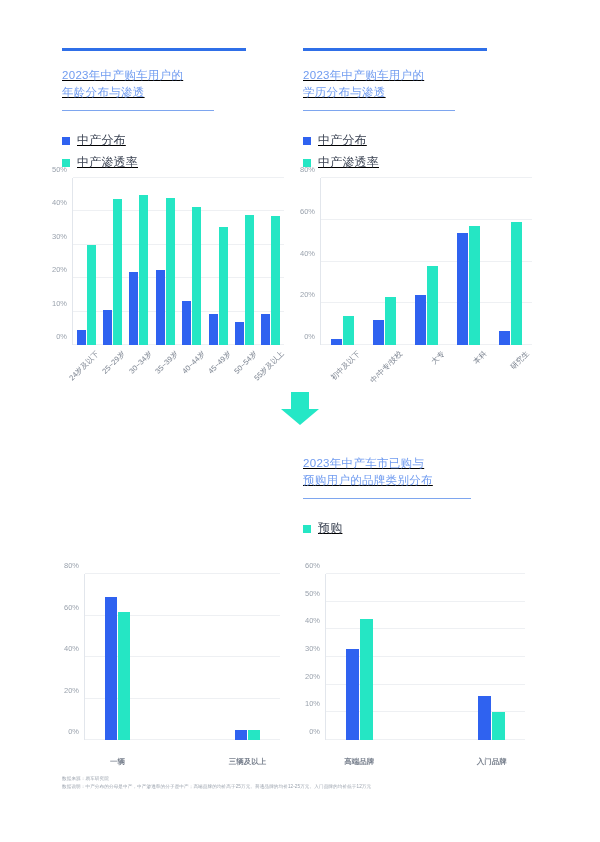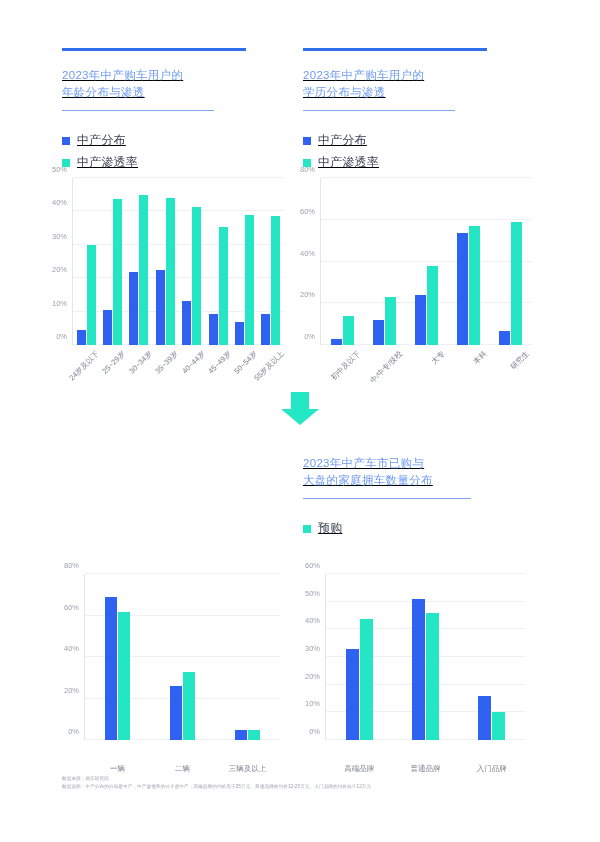--- a/index.html
+++ b/index.html
@@ -94,21 +94,22 @@
     color: #7a828f;
     white-space: nowrap;
   }
   .xtick.rot {
     transform-origin: right top;
     transform: rotate(-45deg);
     margin-top: 4px;
   }
   .xtick.flat {
     transform: translateX(-50%);
-    margin-top: 24px;
+    margin-top: 17px;
+    font-weight: bold;
   }
 
   
   .arrow-wrap {
     position: absolute;
     left: 0; right: 0;
     display: flex;
     justify-content: center;
   }
   .arrow-stem {
@@ -288,36 +289,31 @@
         <div class="ytick" style="bottom: 50%;">40%</div>
         <div class="gridline" style="bottom: 75%;"></div>
         <div class="ytick" style="bottom: 75%;">60%</div>
         <div class="gridline" style="bottom: 100%;"></div>
         <div class="ytick" style="bottom: 100%;">80%</div>
         <div class="group" style="left: 0%; width: 33.3333%;">
           <div class="bar s0" style="height: 86.25%; width: 12px;"></div>
           <div class="bar s1" style="height: 77.25%; width: 12px;"></div>
           <div class="xtick flat" style="left: 50%;">一辆</div>
         </div>
-        <div class="group" style="left: 33.3333%; width: 33.3333%;">
-          <div class="bar s0" style="height: 32.25%; width: 12px;"></div>
-          <div class="bar s1" style="height: 41%; width: 12px;"></div>
-          <div class="xtick flat" style="left: 50%;">二辆</div>
-        </div>
         <div class="group" style="left: 66.6667%; width: 33.3333%;">
           <div class="bar s0" style="height: 6%; width: 12px;"></div>
           <div class="bar s1" style="height: 6.25%; width: 12px;"></div>
           <div class="xtick flat" style="left: 50%;">三辆及以上</div>
         </div>
       </div>
   </div>
 
   <div class="panel" style="left:303px; top:455px; width:236px;">
     <div class="panel-title">2023年中产车市已购与
-大盘的家庭拥车数量分布</div>
+预购用户的品牌类别分布</div>
     <div class="title-rule" style="width:168px;"></div>
     <div class="legend">
       <div class="legend-row">
         <span class="legend-swatch" style="background:#25e6c4"></span>
         <span class="legend-label">预购</span>
       </div>
     </div>
   </div>
   <div class="chart" id="chart3" style="position:absolute; left:325px; top:574px; width:200px; height:166px;">
     <div class="plot" style="left:0; top:0; right:0; bottom:0;">
@@ -333,25 +329,20 @@
         <div class="ytick" style="bottom: 66.6667%;">40%</div>
         <div class="gridline" style="bottom: 83.3333%;"></div>
         <div class="ytick" style="bottom: 83.3333%;">50%</div>
         <div class="gridline" style="bottom: 100%;"></div>
         <div class="ytick" style="bottom: 100%;">60%</div>
         <div class="group" style="left: 0%; width: 33.3333%;">
           <div class="bar s0" style="height: 55%; width: 13px;"></div>
           <div class="bar s1" style="height: 73%; width: 13px;"></div>
           <div class="xtick flat" style="left: 50%;">高端品牌</div>
         </div>
-        <div class="group" style="left: 33.3333%; width: 33.3333%;">
-          <div class="bar s0" style="height: 84.6667%; width: 13px;"></div>
-          <div class="bar s1" style="height: 76.3333%; width: 13px;"></div>
-          <div class="xtick flat" style="left: 50%;">普通品牌</div>
-        </div>
         <div class="group" style="left: 66.6667%; width: 33.3333%;">
           <div class="bar s0" style="height: 26.6667%; width: 13px;"></div>
           <div class="bar s1" style="height: 17%; width: 13px;"></div>
           <div class="xtick flat" style="left: 50%;">入门品牌</div>
         </div>
       </div>
   </div>
 
   <div class="footer">
     <div class="foot-line">数据来源：易车研究院</div>

